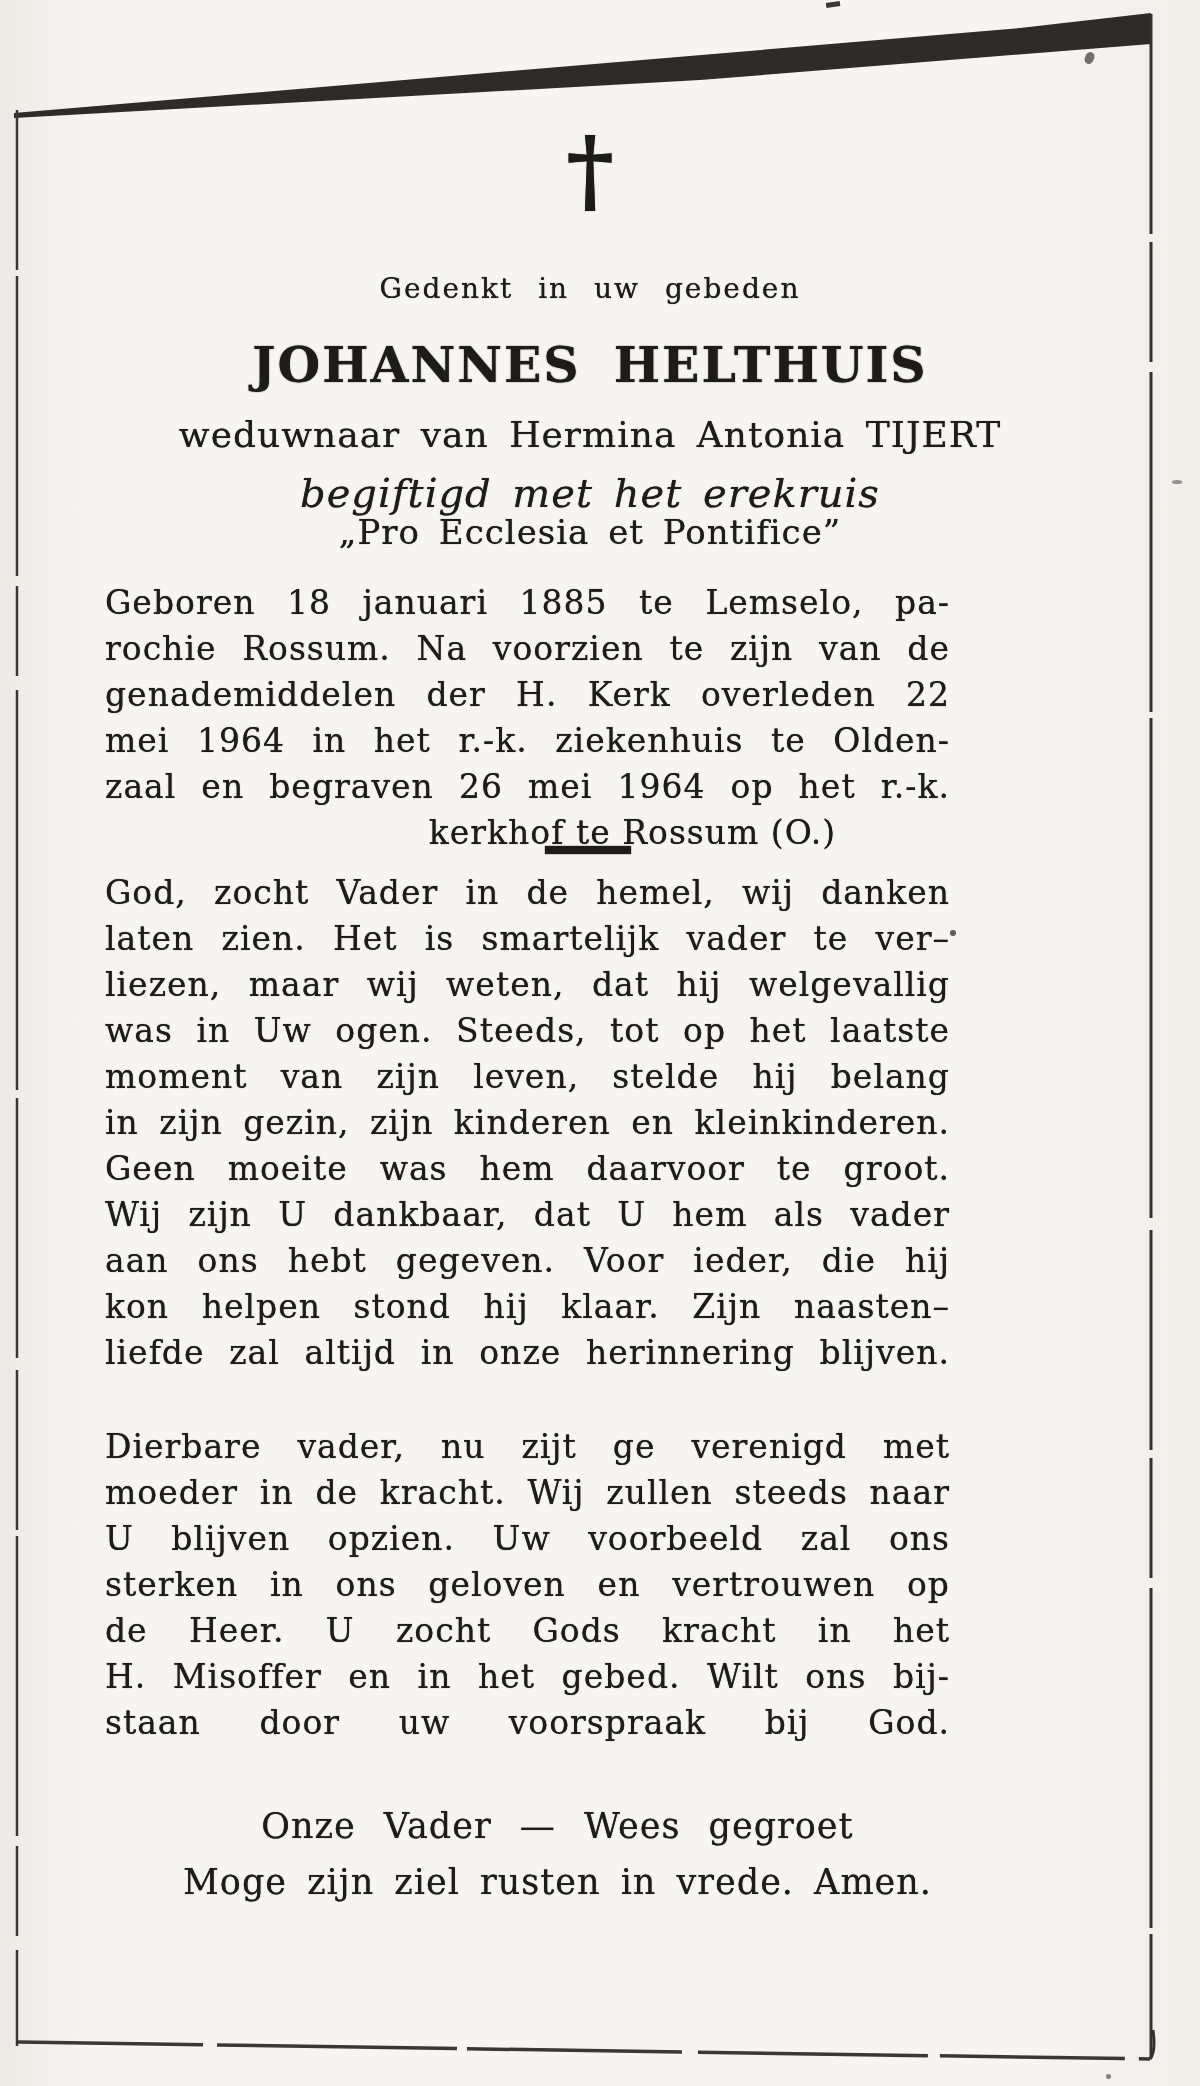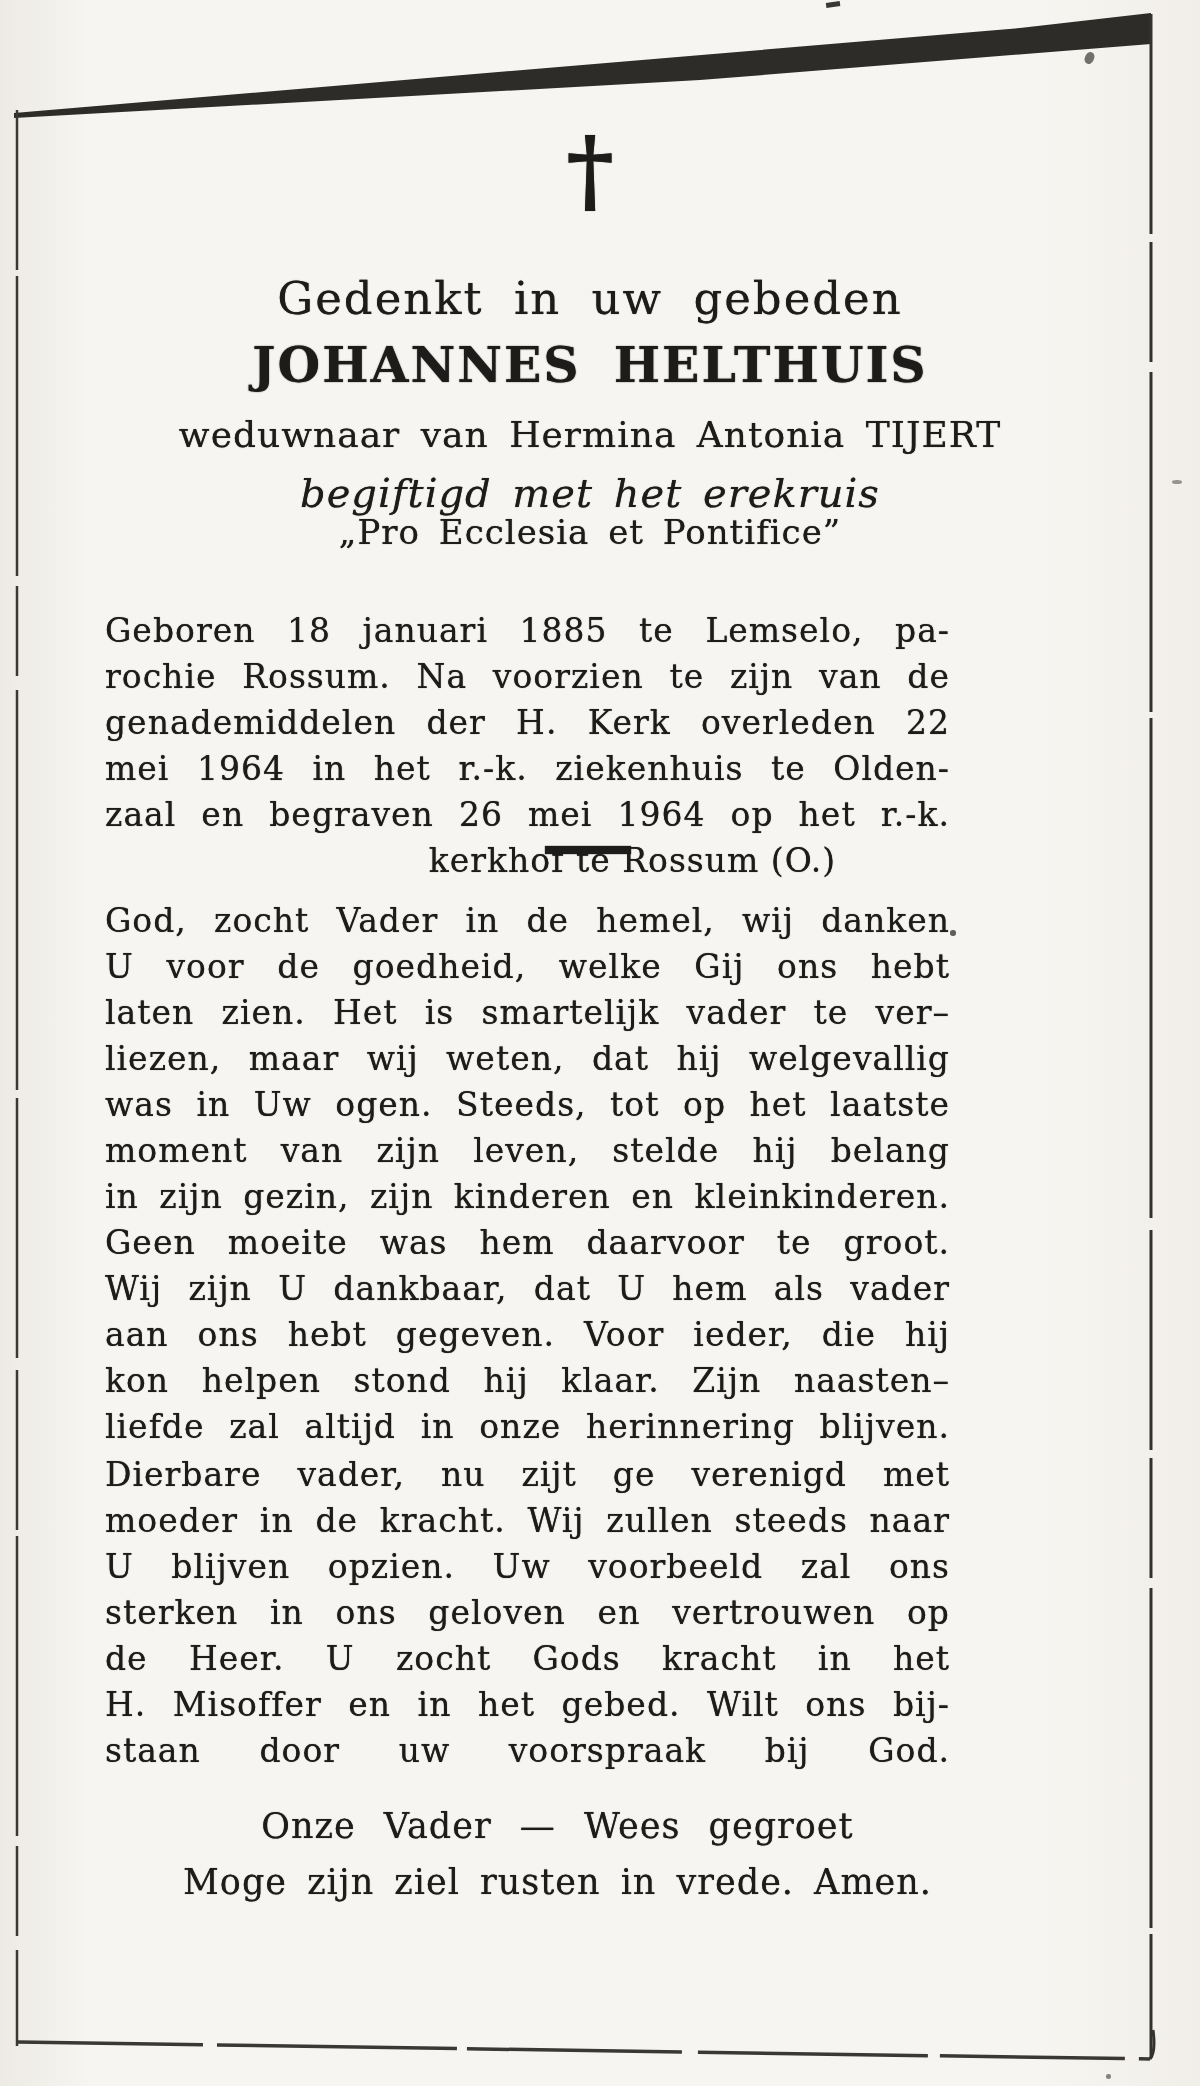--- a/index.html
+++ b/index.html
@@ -8,26 +8,26 @@
     background:#f7f5f1;
     font-family:"DejaVu Serif","Liberation Serif",serif;
     color:#1d1c1a;
   }
   
   body::before{
     content:"";position:absolute;inset:0;
     background:linear-gradient(90deg, rgba(190,185,175,.18) 0, rgba(255,255,255,0) 90px, rgba(255,255,255,0) 1040px, rgba(205,200,190,.15) 1200px);
     pointer-events:none;
   }
-  .block{position:absolute;left:105px;width:845px;margin-top:28px;}
+  .block{position:absolute;left:105px;width:845px;}
   .hdr{position:absolute;left:110px;width:960px;text-align:center;}
   .ink{text-shadow:0 0 0.8px rgba(25,24,22,.85);}
 
   .cross{font-size:92px;line-height:1;font-weight:bold;}
-  .intro{font-size:45px;letter-spacing:2px;word-spacing:14px;}
+  .intro{font-size:28px;letter-spacing:2px;word-spacing:14px;}
   .name{font-size:49px;font-weight:bold;letter-spacing:2px;word-spacing:14px;text-shadow:0 0 1.2px rgba(20,19,17,.9);}
   .relation{font-size:36px;letter-spacing:1px;word-spacing:8px;}
   .honor1{font-size:40px;letter-spacing:1px;word-spacing:7px;font-style:italic;}
   .honor2{font-size:34px;letter-spacing:1px;word-spacing:7px;}
 
   .bodytext{font-size:33px;line-height:46px;letter-spacing:1px;}
   .jline{text-align:justify;text-align-last:justify;word-spacing:4px;}
   .cline{text-align:center;}
   .life-last{padding-left:210px;}
 
@@ -72,21 +72,20 @@
   <div class="jline">genademiddelen der H. Kerk overleden 22</div>
   <div class="jline">mei 1964 in het r.-k. ziekenhuis te Olden-</div>
   <div class="jline">zaal en begraven 26 mei 1964 op het r.-k.</div>
   <div class="cline life-last">kerkhof te Rossum (O.)</div>
 </div>
 
 <div class="divider"></div>
 
 <div class="block bodytext ink" style="top:870px;">
   <div class="jline">God, zocht Vader in de hemel, wij danken</div>
-  <div class="jline">U voor de goedheid, welke Gij ons hebt</div>
   <div class="jline">laten zien. Het is smartelijk vader te ver–</div>
   <div class="jline">liezen, maar wij weten, dat hij welgevallig</div>
   <div class="jline">was in Uw ogen. Steeds, tot op het laatste</div>
   <div class="jline">moment van zijn leven, stelde hij belang</div>
   <div class="jline">in zijn gezin, zijn kinderen en kleinkinderen.</div>
   <div class="jline">Geen moeite was hem daarvoor te groot.</div>
   <div class="jline">Wij zijn U dankbaar, dat U hem als vader</div>
   <div class="jline">aan ons hebt gegeven. Voor ieder, die hij</div>
   <div class="jline">kon helpen stond hij klaar. Zijn naasten–</div>
   <div class="jline">liefde zal altijd in onze herinnering blijven.</div>

